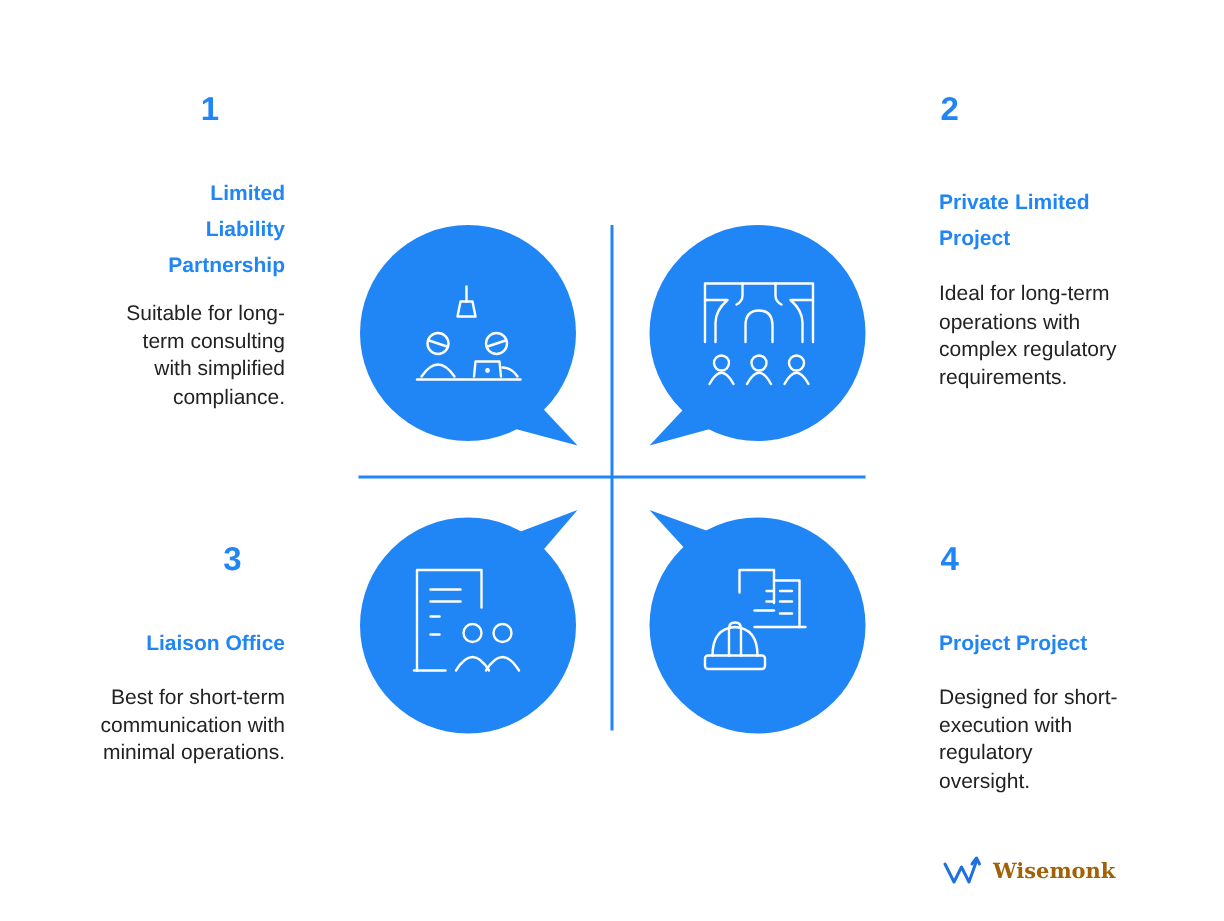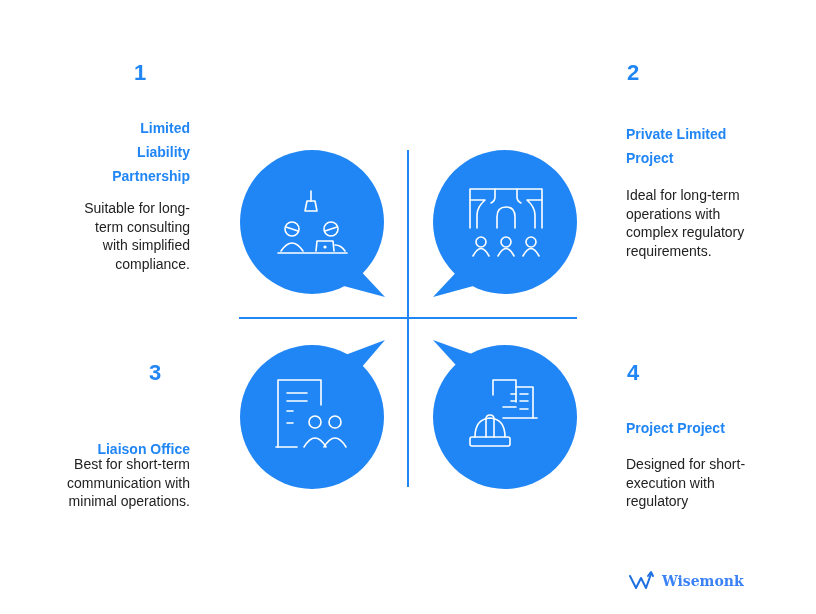--- a/index.html
+++ b/index.html
@@ -6,21 +6,21 @@
     body { width: 816px; height: 614px; position: relative; overflow: hidden; font-family: "Liberation Sans", "DejaVu Sans", sans-serif; }
     .num { position: absolute; font-size: 22px; font-weight: 700; color: #2186f5; }
     .title { position: absolute; font-size: 14px; font-weight: 700; color: #2186f5; line-height: 24px; }
     .desc { position: absolute; font-size: 14px; color: #222222; line-height: 18.5px; }
     .left { text-align: right; }
     .right { text-align: left; }
     .bubble { position: absolute; }
     .hline { position: absolute; left: 239px; top: 317px; width: 338px; height: 2px; }
     .vline { position: absolute; left: 407px; top: 150px; width: 2px; height: 337px; }
     .logo { position: absolute; left: 628px; top: 570px; display: flex; align-items: center; gap: 6px; }
-    .logo-text { font-family: "DejaVu Serif", "Liberation Serif", serif; font-weight: 700; font-size: 14px; color: #3b82f6; }
+    .logo-text { font-family: "DejaVu Serif", "Liberation Serif", serif; font-weight: 700; font-size: 14px; color: #a16207; }
   </style>
 </head>
 <body>
 
 <div class="num left" style="left:120px; top:60px; width:40px; text-align:center;">1</div>
 <div class="title left" style="left:40px; top:116px; width:150px;">
   <div>Limited</div>
   <div>Liability</div>
   <div>Partnership</div>
 </div>
@@ -37,37 +37,38 @@
   <div>Project</div>
 </div>
 <div class="desc right" style="left:626px; top:186px; width:170px;">
   <div>Ideal for long-term</div>
   <div>operations with</div>
   <div>complex regulatory</div>
   <div>requirements.</div>
 </div>
 
 <div class="num left" style="left:120px; top:360px; width:70px; text-align:center;">3</div>
-<div class="title left" style="left:40px; top:416px; width:150px;margin-top:21px;">
+<div class="title left" style="left:40px; top:416px; width:150px;">
   <div>Liaison Office</div>
 </div>
 <div class="desc left" style="left:30px; top:455px; width:160px;">
   <div>Best for short-term</div>
   <div>communication with</div>
   <div>minimal operations.</div>
 </div>
 
 <div class="num right" style="left:627px; top:360px;">4</div>
 <div class="title right" style="left:626px; top:416px; width:170px;">
   <div>Project Project</div>
 </div>
 <div class="desc right" style="left:626px; top:455px; width:170px;">
   <div>Designed for short-</div>
   <div>execution with</div>
   <div>regulatory</div>
+  <div>oversight.</div>
 </div>
 
 <div class="hline" style="background:#2186f5;"></div>
 <div class="vline" style="background:#2186f5;"></div>
 
 <svg class="bubble" style="left:235px; top:145px;" width="160" height="160" viewBox="0 0 160 160">
   <circle cx="77" cy="77" r="72" fill="#2186f5"></circle>
   <polygon points="120,120 150,152 105,140" fill="#2186f5"></polygon>
   <g fill="none" stroke="#ffffff" stroke-width="1.6" stroke-linecap="round" stroke-linejoin="round">
     <line x1="76" y1="46" x2="76" y2="56"></line>

